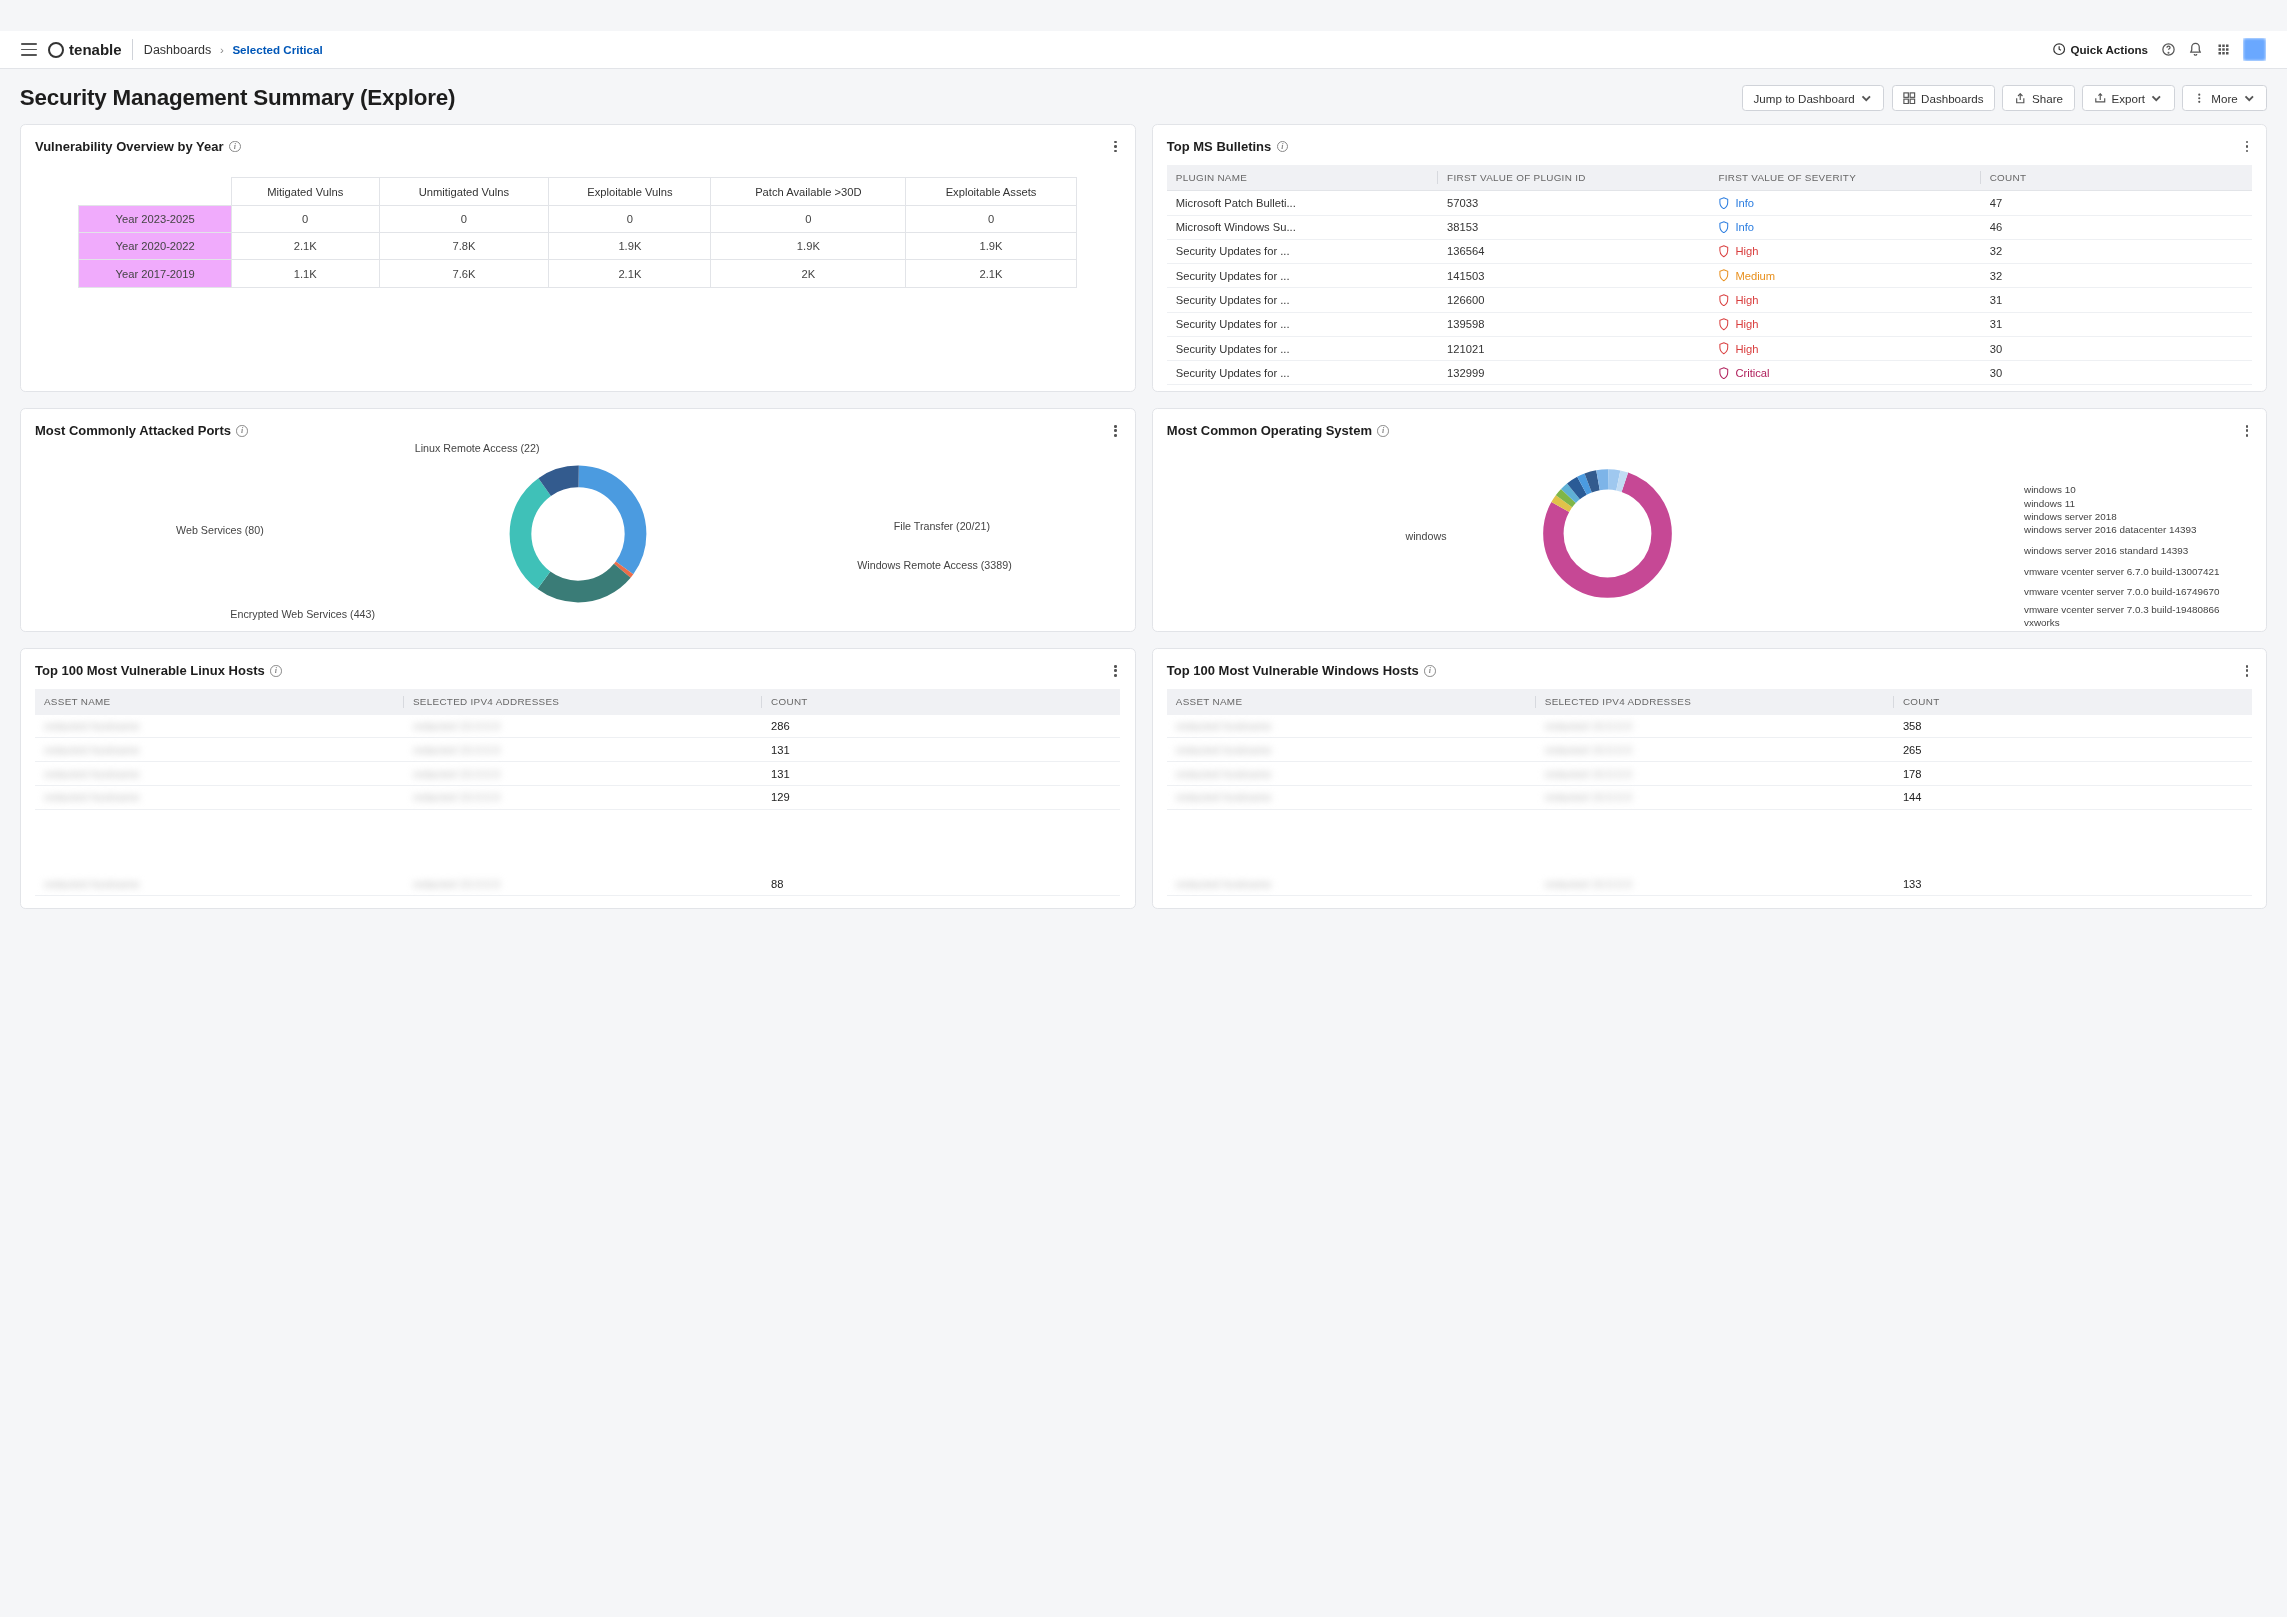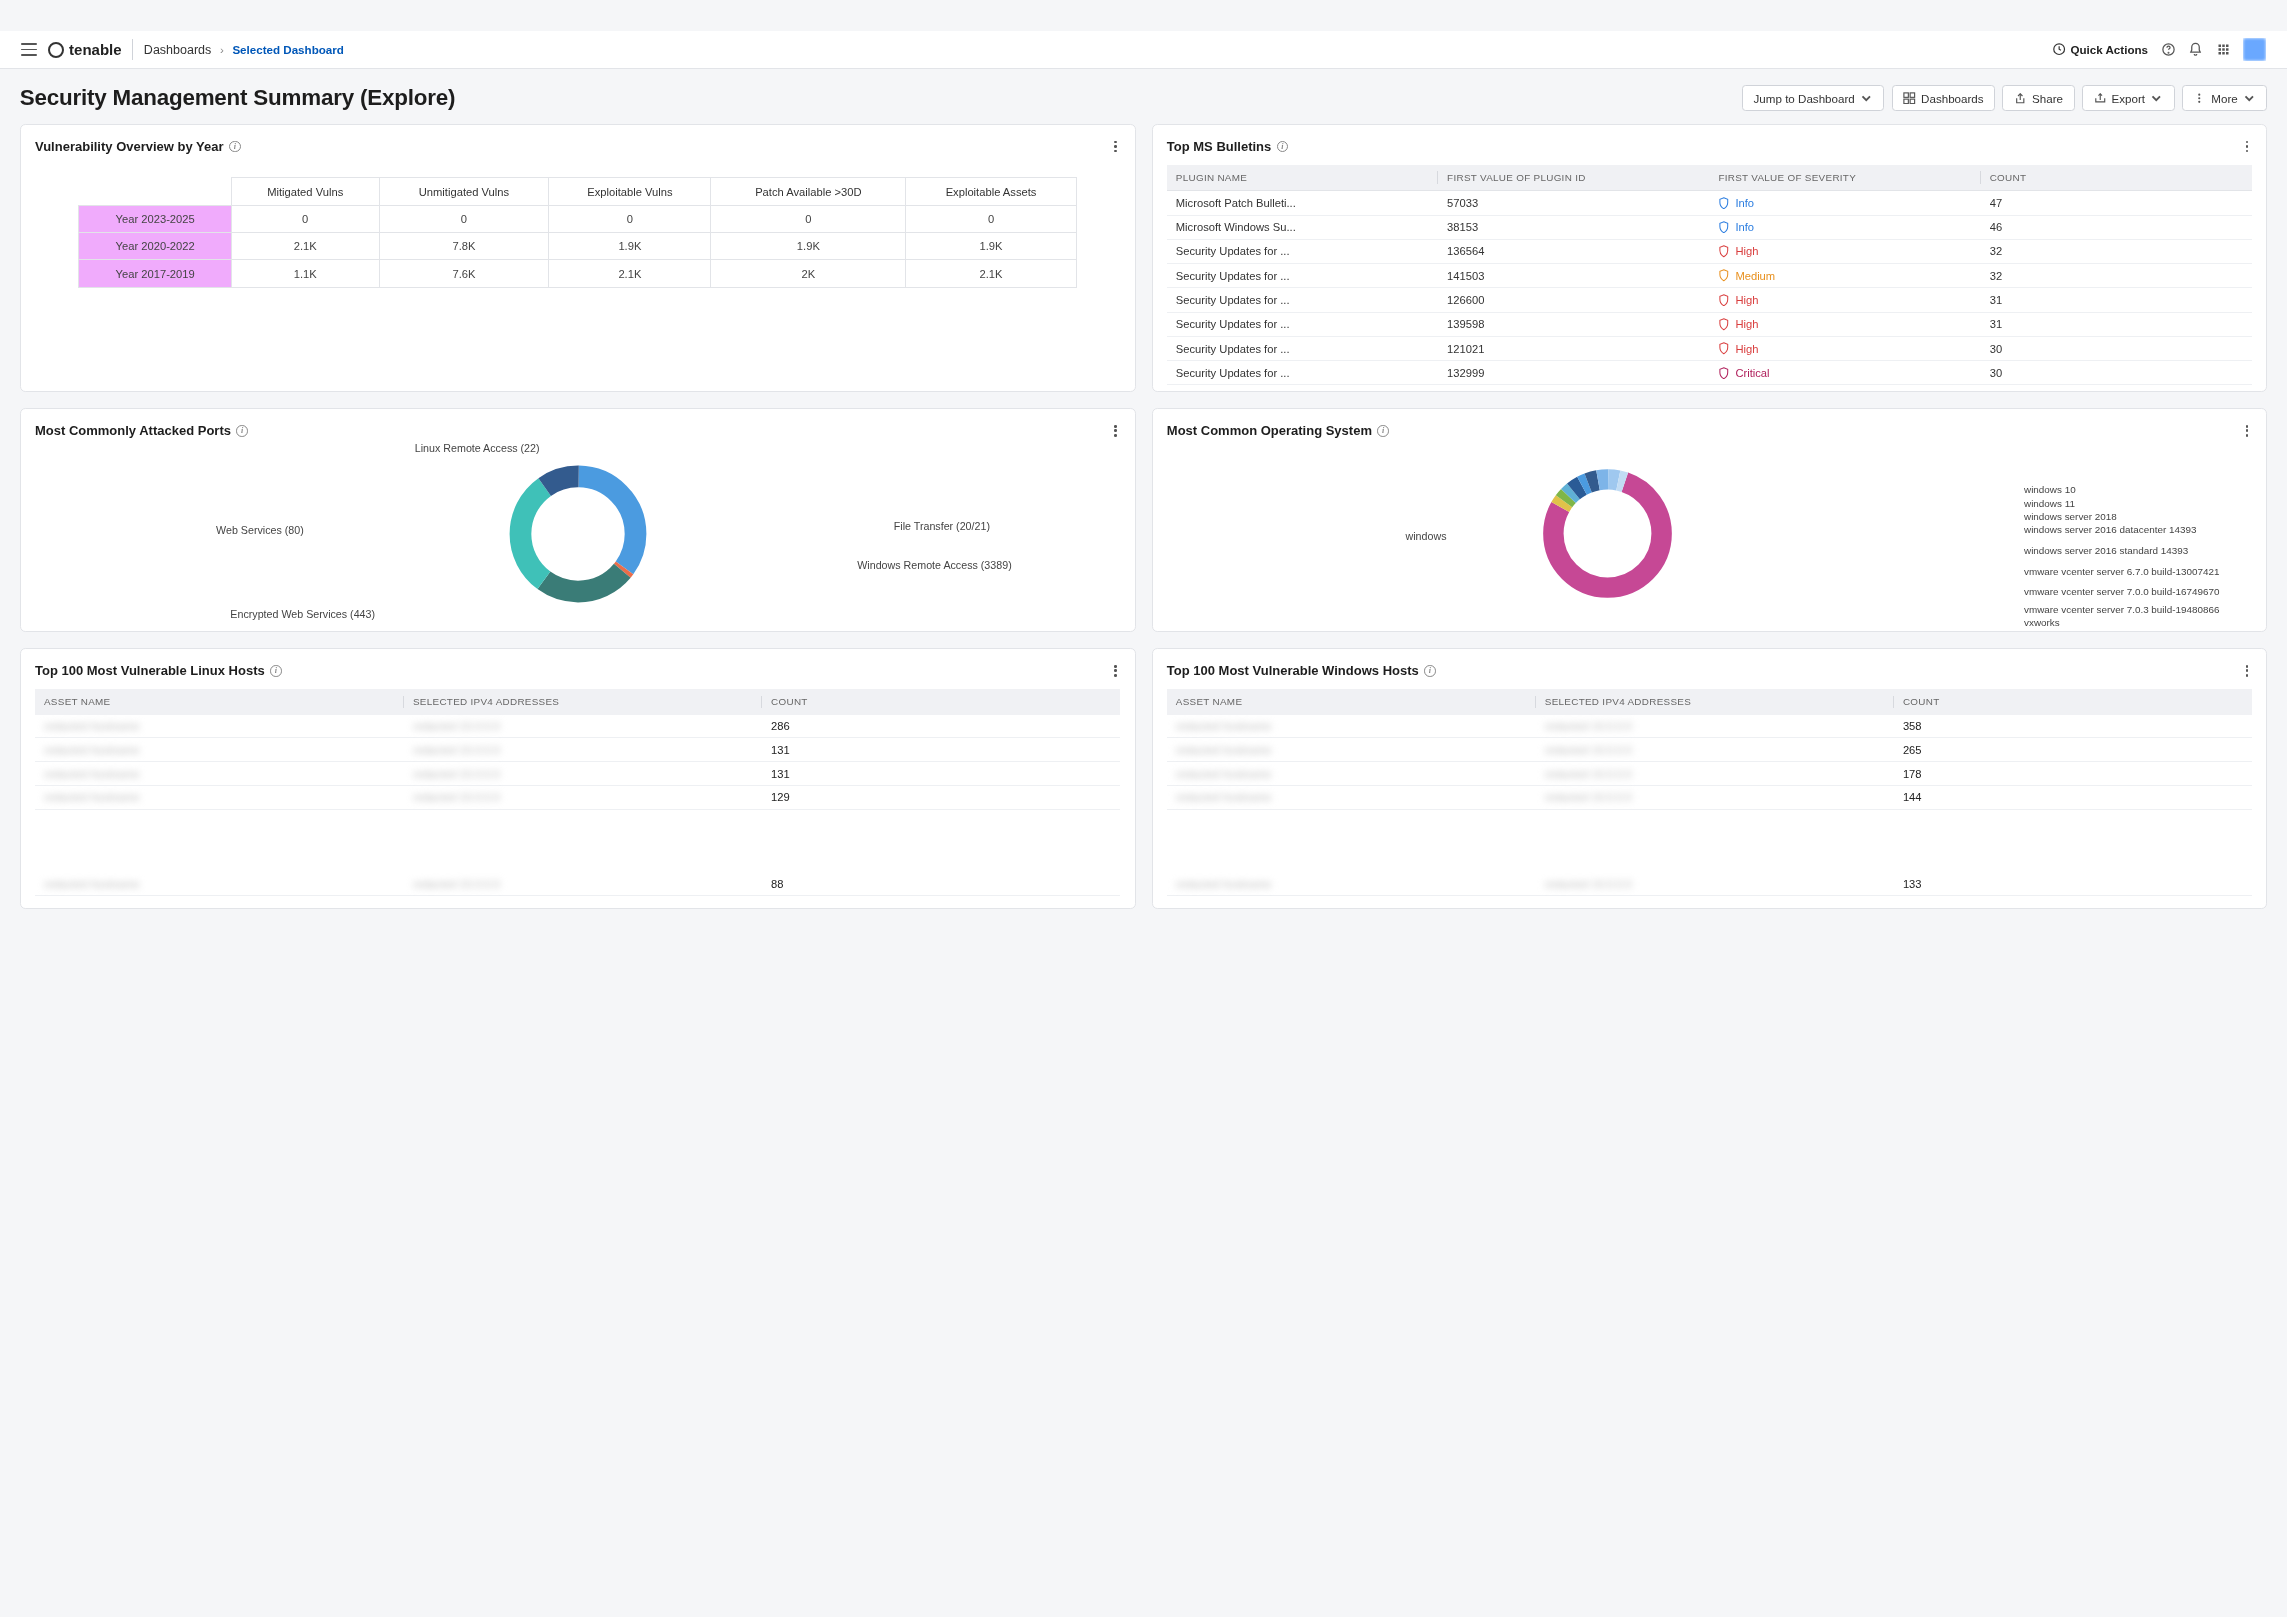--- a/index.html
+++ b/index.html
@@ -65,21 +65,21 @@
         <span></span>
       </div>
     <div class="logo">
       <span class="logo-ring"></span>
       <span>tenable</span>
     </div>
     <div class="divider-v"></div>
     <div>
       <span class="crumb-root">Dashboards</span>
       <span class="crumb-arrow">›</span>
-      <span class="crumb-current">Selected Dashboard</span>
+      <span class="crumb-current">Selected Critical</span>
     </div>
   </div>
   <div class="tb-right">
     <div class="tb-link">
       <svg viewBox="0 0 24 24" width="14.3" height="14.3" fill="none" stroke="#333" stroke-width="2">
           <circle cx="12" cy="12" r="9"></circle>
           <path d="M12 7v5l3 2"></path>
         </svg>
       <span>Quick Actions</span>
     </div>
@@ -365,21 +365,21 @@
         <circle cx="21" cy="21" r="15.9" fill="none" stroke="#4b9be0" stroke-width="6" stroke-dasharray="35 65" stroke-dashoffset="25"></circle>
         <circle cx="21" cy="21" r="15.9" fill="none" stroke="#e96d4a" stroke-width="6" stroke-dasharray="1 99" stroke-dashoffset="-10"></circle>
         <circle cx="21" cy="21" r="15.9" fill="none" stroke="#3a7c77" stroke-width="6" stroke-dasharray="24 76" stroke-dashoffset="-11"></circle>
         <circle cx="21" cy="21" r="15.9" fill="none" stroke="#3fc1b8" stroke-width="6" stroke-dasharray="30 70" stroke-dashoffset="-35"></circle>
         <circle cx="21" cy="21" r="15.9" fill="none" stroke="#335b8e" stroke-width="6" stroke-dasharray="10 90" stroke-dashoffset="-65"></circle>
       </svg>
       <span class="donut-label" style="top:-7.2px;left:35%;">Linux Remote Access (22)</span>
       <span class="donut-label" style="top:42%;right:12%;">File Transfer (20/21)</span>
       <span class="donut-label" style="bottom:28%;right:10%;">Windows Remote Access (3389)</span>
       <span class="donut-label" style="bottom:-1.8px;left:18%;">Encrypted Web Services (443)</span>
-      <span class="donut-label" style="top:44%;left:13%;margin-left:40px;">Web Services (80)</span>
+      <span class="donut-label" style="top:44%;left:13%;">Web Services (80)</span>
     </div>
   </div>
 
   <div class="card">
     <div class="card-head">
       <div class="card-title">
         <span>Most Common Operating System</span>
         <span class="info-i">i</span>
       </div>
       <div class="kebab">

